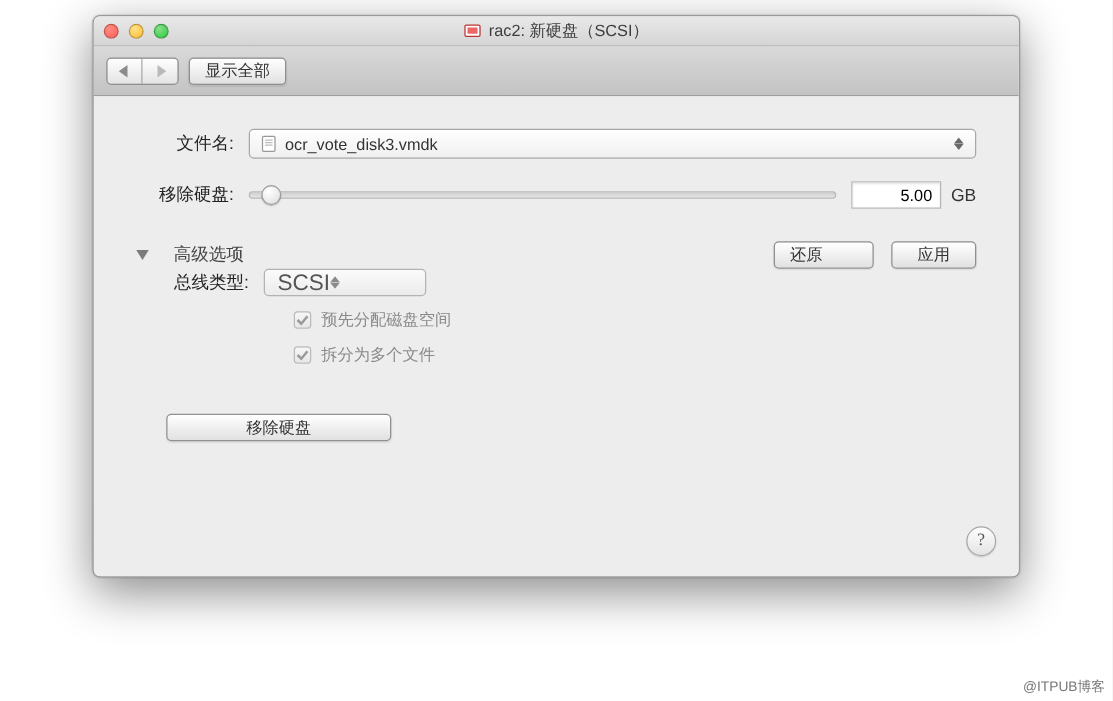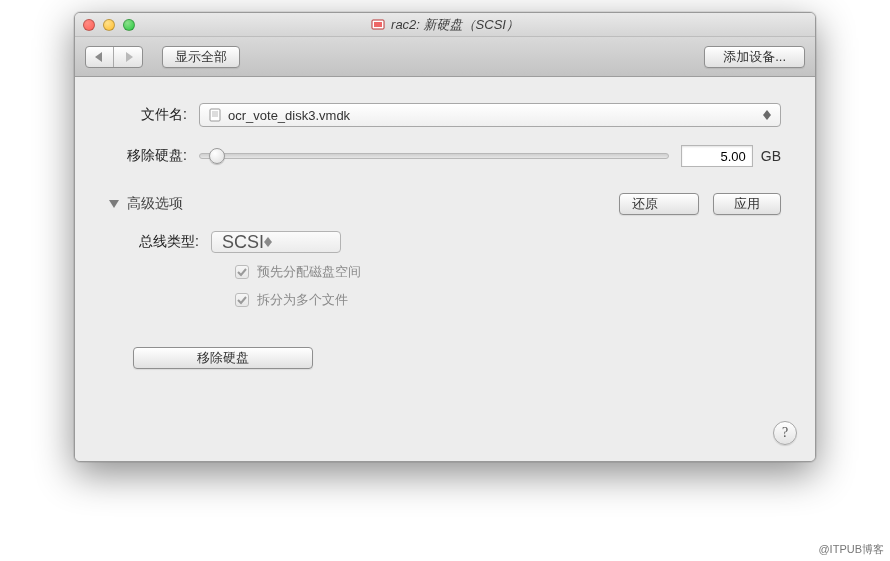--- a/index.html
+++ b/index.html
@@ -37,36 +37,35 @@
     .traffic-lights { display: flex; gap: 8px; align-items: center; }
     .tl { width: 12px; height: 12px; border-radius: 50%; border: 0.5px solid rgba(0,0,0,0.25); }
     .tl-close { background: radial-gradient(circle at 35% 30%, #ff8b83, #ff5f57); }
     .tl-min   { background: radial-gradient(circle at 35% 30%, #ffe18b, #ffbd2e); }
     .tl-max   { background: radial-gradient(circle at 35% 30%, #8be08a, #28c940); }
     .title-wrap {
       position: absolute; left: 0; right: 0;
       display: flex; justify-content: center; align-items: center; gap: 6px;
       pointer-events: none;
       color: #3d3d3d;
-      font-style: italic;
     }
     .title-icon {
       width: 14px; height: 14px;
       display: inline-flex; align-items: center; justify-content: center;
     }
     .title-text { font-size: 13px; }
     
     .toolbar {
       height: 40px;
       background: linear-gradient(#d9d9d9, #c3c3c3);
       border-bottom: 1px solid #9d9d9d;
       display: flex;
       align-items: center;
       padding: 0 10px;
-      gap: 19px;
+      gap: 8px;
     }
     .btn {
       height: 22px;
       padding: 0 12px;
       border: 1px solid #8f8f8f;
       border-radius: 4px;
       background: linear-gradient(#ffffff, #e1e1e1);
       box-shadow: 0 1px 0 rgba(255,255,255,0.6) inset, 0 1px 1px rgba(0,0,0,0.08);
       font-size: 13px;
       color: #333;
@@ -156,21 +155,21 @@
       border: 1px solid #b6b6b6;
       border-radius: 0;
       text-align: right;
       padding: 0 6px;
       font-size: 13px;
       box-shadow: inset 0 1px 2px rgba(0,0,0,0.12);
     }
     .unit { margin-left: 8px; color: #333; font-size: 14px; }
     
     .adv-header {
-      display: flex; align-items: center; margin-top: 26px; margin-bottom: 16px;
+      display: flex; align-items: center; margin-top: 26px;  gap: 12px;
     }
     .disclosure {
       width: 0; height: 0;
       border-left: 5px solid transparent;
       border-right: 5px solid transparent;
       border-top: 8px solid #7b7b7b;
       margin-right: 8px;
     }
     .adv-title { font-size: 14px; color: #444; }
     .adv-actions { margin-left: auto; display: flex; gap: 14px; }
@@ -258,23 +257,20 @@
       <div class="seg-btn">
         <svg width="9" height="10" viewBox="0 0 9 10">
             <polygon points="2,0 2,10 9,5" fill="#b9b9b9"></polygon>
           </svg>
       </div>
     </div>
     <div class="btn">
       <span>显示全部</span>
     </div>
     <div class="spacer"></div>
-    <div class="btn" style="padding:0 18px;">
-      <span>添加设备...</span>
-    </div>
   </div>
 
   <div class="content">
 
     <div class="row">
       <div class="label">文件名:</div>
       <div class="dropdown">
         <span class="dd-icon">
           <svg width="12" height="14" viewBox="0 0 12 14">
             <rect x="1" y="1" width="10" height="12" rx="1" fill="#fff" stroke="#999"></rect>

